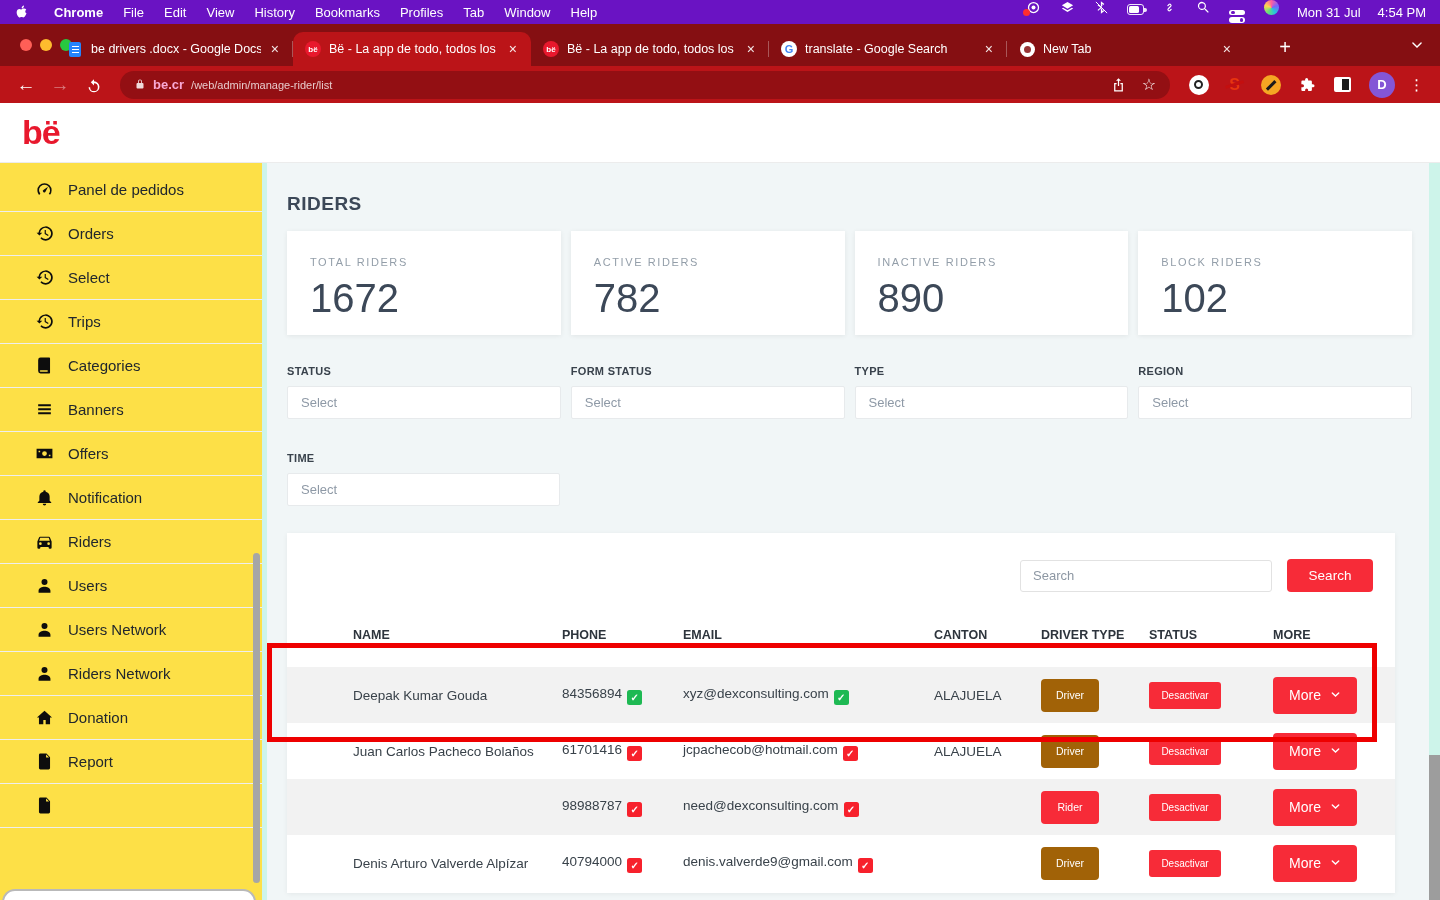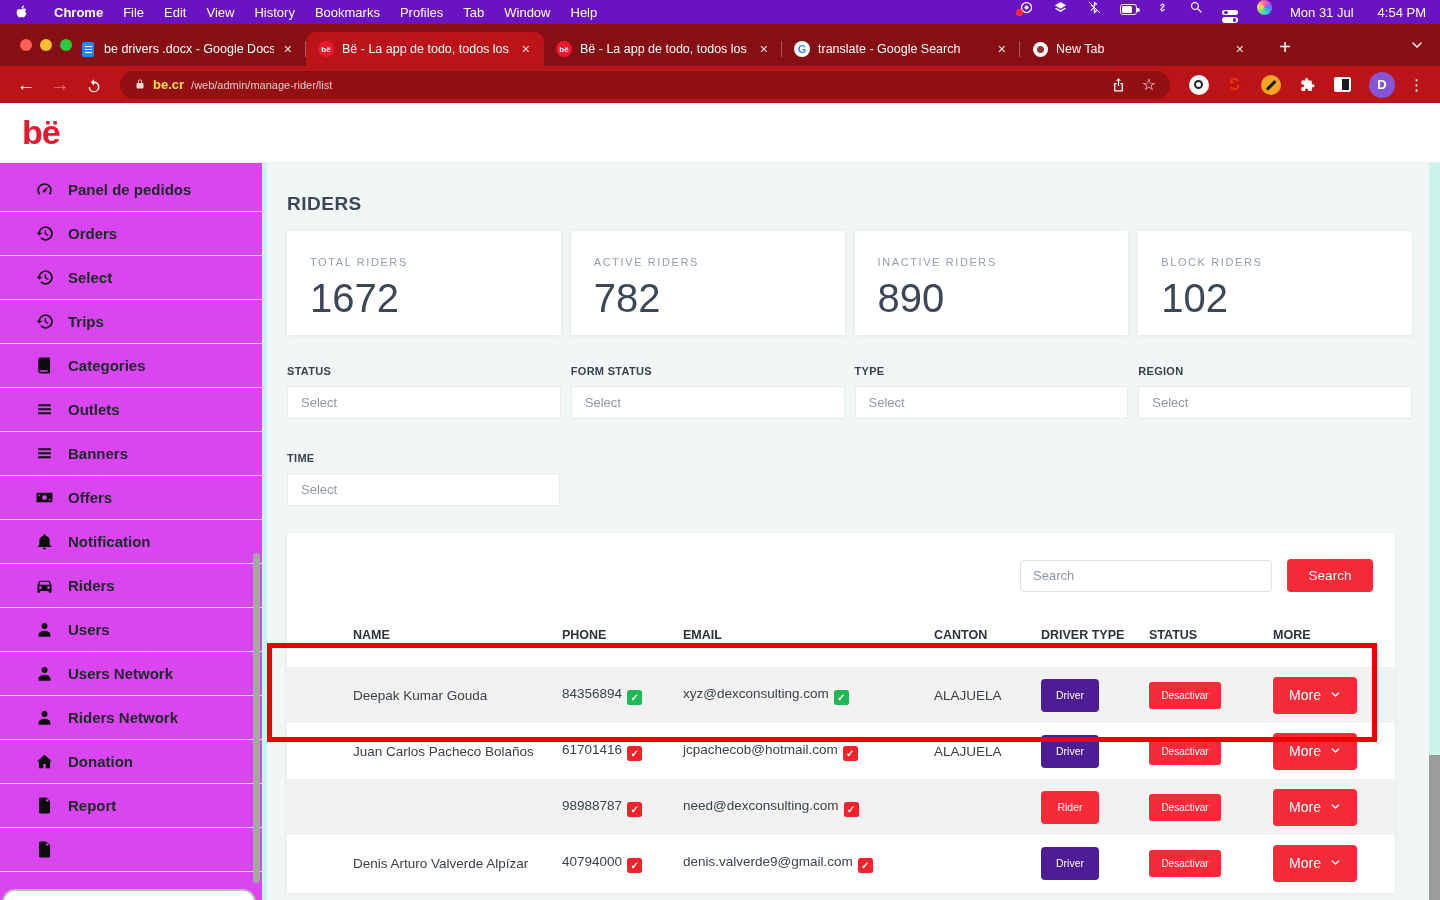--- a/index.html
+++ b/index.html
@@ -17,28 +17,28 @@
   .st-icon svg { width:15px; height:15px; fill:#fff; }
   .rec-dot { position:absolute; left:-2px; bottom:-1px; width:7px; height:7px; border-radius:50%; background:#ff2d2d; }
   .batt { width:21px; height:11px; border:1px solid rgba(255,255,255,.9); border-radius:3px; position:relative; }
   .batt:after { content:""; position:absolute; right:-4px; top:2.5px; width:2.5px; height:4px; background:rgba(255,255,255,.9); border-radius:0 2px 2px 0; }
   .batt-fill { position:absolute; left:1px; top:1px; bottom:1px; width:70%; background:#fff; border-radius:1.5px; }
   .siri-ball { width:15px; height:15px; border-radius:50%; background:conic-gradient(#ff5fa0,#7b61ff,#26c6da,#66e07a,#ffd54f,#ff5fa0); }
   .cc-icon { display:flex; flex-direction:column; gap:2px; }
   .cc-icon i { display:block; width:16px; height:5.5px; border-radius:3px; background:#fff; position:relative; }
   .cc-icon i:before { content:""; position:absolute; top:1px; width:3.5px; height:3.5px; border-radius:50%; background:#6a13c3; }
   .cc-icon i:nth-child(1):before { left:2px; } .cc-icon i:nth-child(2):before { right:2px; }
-  .mb-clock { display:flex; gap:24px;text-align:center; }
+  .mb-clock { display:flex; gap:17px;text-align:center; }
 
   
   .tabbar { height:42px; background:var(--frame-red,#850f12); position:relative; }
   .traffic { position:absolute; left:20px; top:15px; display:flex; gap:8px; }
   .traffic i { width:12px; height:12px; border-radius:50%; }
   .tl-red { background:#ff5f57; } .tl-yellow { background:#febc2e; } .tl-green { background:#28c840; }
-  .tabs { position:absolute; left:68px; bottom:0; display:flex; height:34px; }
+  .tabs { position:absolute; left:55px; bottom:0; display:flex; height:34px; }
   .tab { width:238px; display:flex; align-items:center; gap:8px; padding:0 12px; color:#fff; font-size:12.5px; position:relative; }
   .tab.active { background:var(--toolbar-red,#bb1418); border-radius:10px 10px 0 0; }
   .tab:not(.active):not(:last-child):after { content:""; position:absolute; right:0; top:9px; height:16px; width:1px; background:rgba(255,255,255,.3); }
   .tab-title { flex:1; overflow:hidden; white-space:nowrap; }
   .tab-close { font-size:14px; color:rgba(255,255,255,.9); padding:0 2px; }
   .favicon { width:16px; height:16px; flex:0 0 16px; display:flex; align-items:center; justify-content:center; }
   .fv-docs { width:12px; height:15px; background:#2684fc; border-radius:2px; position:relative; }
   .fv-docs:before { content:""; position:absolute; left:2.5px; top:4px; width:7px; height:1.5px; background:#fff; box-shadow:0 3px 0 #fff, 0 6px 0 #fff; }
   .fv-be { width:16px; height:16px; border-radius:50%; background:#e8182d; color:#fff; font-weight:bold; font-size:8px; display:flex; align-items:center; justify-content:center; }
   .fv-g { width:16px; height:16px; border-radius:50%; background:#fff; color:#4285F4; font-weight:bold; font-size:11px; display:flex; align-items:center; justify-content:center; }
@@ -48,21 +48,21 @@
   .tab-chevron { position:absolute; right:16px; bottom:10px; color:#fff; }
   .tab-chevron svg { width:14px; height:14px; stroke:#fff; }
 
   
   .toolbar { height:37px; background:var(--toolbar-red,#bb1418); display:flex; align-items:center; padding:0 12px; gap:6px; }
   .nav-btn { color:#fff; font-size:19px; width:28px; text-align:center; }
   .nav-btn.dim { color:rgba(255,255,255,.45); }
   .nav-btn svg { width:16px; height:16px; fill:#fff; vertical-align:-3px; }
   .urlpill { flex:1; height:28px; margin:0 6px; background:var(--urlpill-red,#930f13); border-radius:14px; display:flex; align-items:center; padding:0 14px; gap:7px; }
   .urlpill svg.lock { width:12px; height:13px; fill:rgba(255,255,255,.85); }
-  .url-domain { color:#fde047; font-weight:bold; font-size:13px; }
+  .url-domain { color:#f9a8d4; font-weight:bold; font-size:13px; }
   .url-path { color:rgba(255,255,255,.78); font-size:11px; }
   .pill-right { margin-left:auto; display:flex; align-items:center; gap:16px; }
   .pill-right svg { width:15px; height:15px; fill:#fff; }
   .star-glyph { color:#fff; font-size:16px; }
   .ext-row { display:flex; align-items:center; gap:15px; padding:0 6px; }
   .ext { width:21px; height:21px; display:flex; align-items:center; justify-content:center; position:relative; }
   .ext-circle { width:20px; height:20px; background:#fff; border-radius:50%; display:flex; align-items:center; justify-content:center; }
   .ext-circle i { width:9px; height:9px; border:2px solid #222; border-radius:50%; }
   .ext-s { color:#e8350f; font-weight:bold; font-size:16px; }
   .ext-s:after { content:""; position:absolute; left:1px; top:9px; width:19px; height:2.5px; background:#c40f0f; transform:rotate(-18deg); }
@@ -73,21 +73,21 @@
   .ext-panel:before { content:""; position:absolute; left:0; top:0; bottom:0; width:6px; background:#fff; }
   .avatar { width:26px; height:26px; border-radius:50%; background:#8456d6; color:#fff; font-size:13px; font-weight:bold; display:flex; align-items:center; justify-content:center; margin:0 4px; }
   .dots { color:#fff; font-size:15px; letter-spacing:0; padding:0 4px; }
 
   
   .appheader { height:60px; background:#fff; display:flex; align-items:center; padding:0 22px; border-bottom:1px solid #ececec; }
   .logo { font-size:34px; font-weight:bold; color:#e8182d; letter-spacing:-1px; }
 
   
   .layout { position:absolute; top:163px; left:0; right:0; bottom:0; display:flex; }
-  .sidebar { width:267px; flex:0 0 267px; background:#d946ef; border-right:5px solid var(--teal,#cdf4ea); padding-top:5px; position:relative;font-weight:bold; }
+  .sidebar { width:267px; flex:0 0 267px; background:#fde047; border-right:5px solid var(--teal,#cdf4ea); padding-top:5px; position:relative; }
   .side-item { height:44px; display:flex; align-items:center; padding-left:35px; border-bottom:1px solid #eeeeee; }
   .side-icon { width:19px; height:19px; color:#0d0d0d; flex:0 0 19px; }
   .side-icon svg { width:19px; height:19px; fill:#0d0d0d; }
   .side-label { margin-left:14px; font-size:15px; color:#21272d; }
   .side-scroll { position:absolute; right:2px; top:390px; width:7px; height:330px; border-radius:4px; background:#a6a6a6; }
 
   .main { flex:1; padding:30px 28px 0 20px; position:relative; }
   .page-title { font-size:19px; font-weight:bold; color:#3c4858; letter-spacing:.5px; }
   .stats { display:grid; grid-template-columns:repeat(4,1fr); gap:10px; margin-top:16px; }
   .stat-card { background:#fff; height:104px; padding:25px 23px; box-shadow:0 1px 5px rgba(0,0,0,.07); }
@@ -108,21 +108,21 @@
   .tgrid { display:grid; grid-template-columns:209px 121px 251px 107px 108px 124px 1fr; align-items:center; padding-left:66px; }
   .thead { margin-top:36px; }
   .th { font-size:12.5px; font-weight:bold; color:#2d343c; }
   .rows { margin-top:25px; }
   .trow { height:56px; }
   .trow.shaded { background:#f2f2f2; }
   .td { font-size:13.5px; color:#39424a; }
   .vbadge { display:inline-flex; width:15px; height:15px; border-radius:2.5px; margin-left:5px; vertical-align:-3px; align-items:center; justify-content:center; color:#fff; font-size:10px; font-weight:bold; }
   .vbadge.green { background:#1eb953; } .vbadge.red { background:#f7212c; }
   .type-btn { display:inline-flex; align-items:center; justify-content:center; width:58px; height:33px; border-radius:4px; color:#fff; font-size:10.5px; border:none; }
-  .type-btn.green { background:#4c1d95; } .type-btn.red { background:var(--accent-red,#f72b38); }
+  .type-btn.green { background:#a16207; } .type-btn.red { background:var(--accent-red,#f72b38); }
   .status-btn { display:inline-flex; align-items:center; justify-content:center; width:72px; height:27px; border-radius:3px; background:var(--accent-red,#f72b38); color:#fff; font-size:10px; border:none; }
   .more-btn { display:inline-flex; align-items:center; justify-content:center; gap:9px; width:84px; height:37px; border-radius:4px; background:var(--accent-red,#f72b38); color:#fff; font-size:14px; border:none; }
   .more-btn svg { width:11px; height:11px; stroke:#fff; }
 
   
   .annotation { position:absolute; left:267px; top:643px; width:1110px; height:99px; border:5px solid var(--annotation-red,#ee0000); z-index:50; pointer-events:none; }
   .bottom-pill { position:absolute; left:2px; top:889px; width:254px; height:26px; background:#fff; border:2px solid #b9b9b9; border-radius:13px; z-index:60; }
   .pg-track { position:absolute; right:0; top:163px; width:11px; height:592px; background:var(--teal,#cdf4ea); z-index:30; }
   .pg-thumb { position:absolute; right:0; top:755px; width:11px; height:145px; background:#9d9d9d; z-index:31; }
 </style>
@@ -308,26 +308,20 @@
       <div class="side-item">
         <span class="side-icon"><svg viewBox="0 0 24 24">
             <path d="M18 2H7a3 3 0 0 0-3 3v14a3 3 0 0 0 3 3h11a1 1 0 0 0 1-1V3a1 1 0 0 0-1-1zM7 18h9v2H7a1 1 0 0 1 0-2z"></path>
           </svg></span>
         <span class="side-label">Categories</span>
       </div>
       <div class="side-item">
         <span class="side-icon"><svg viewBox="0 0 24 24">
             <path d="M4 5.5h16V8H4zm0 5h16v2.5H4zm0 5h16V18H4z"></path>
           </svg></span>
-        <span class="side-label">Outlets</span>
-      </div>
-      <div class="side-item">
-        <span class="side-icon"><svg viewBox="0 0 24 24">
-            <path d="M4 5.5h16V8H4zm0 5h16v2.5H4zm0 5h16V18H4z"></path>
-          </svg></span>
         <span class="side-label">Banners</span>
       </div>
       <div class="side-item">
         <span class="side-icon"><svg viewBox="0 0 24 24">
             <path fill-rule="evenodd" d="M2 6h20v12H2V6zm10 9a3 3 0 1 0 0-6 3 3 0 0 0 0 6zM4.5 8.5h2v1.8h-2zm13 5.2h2v1.8h-2z"></path>
           </svg></span>
         <span class="side-label">Offers</span>
       </div>
       <div class="side-item">
         <span class="side-icon"><svg viewBox="0 0 24 24">

